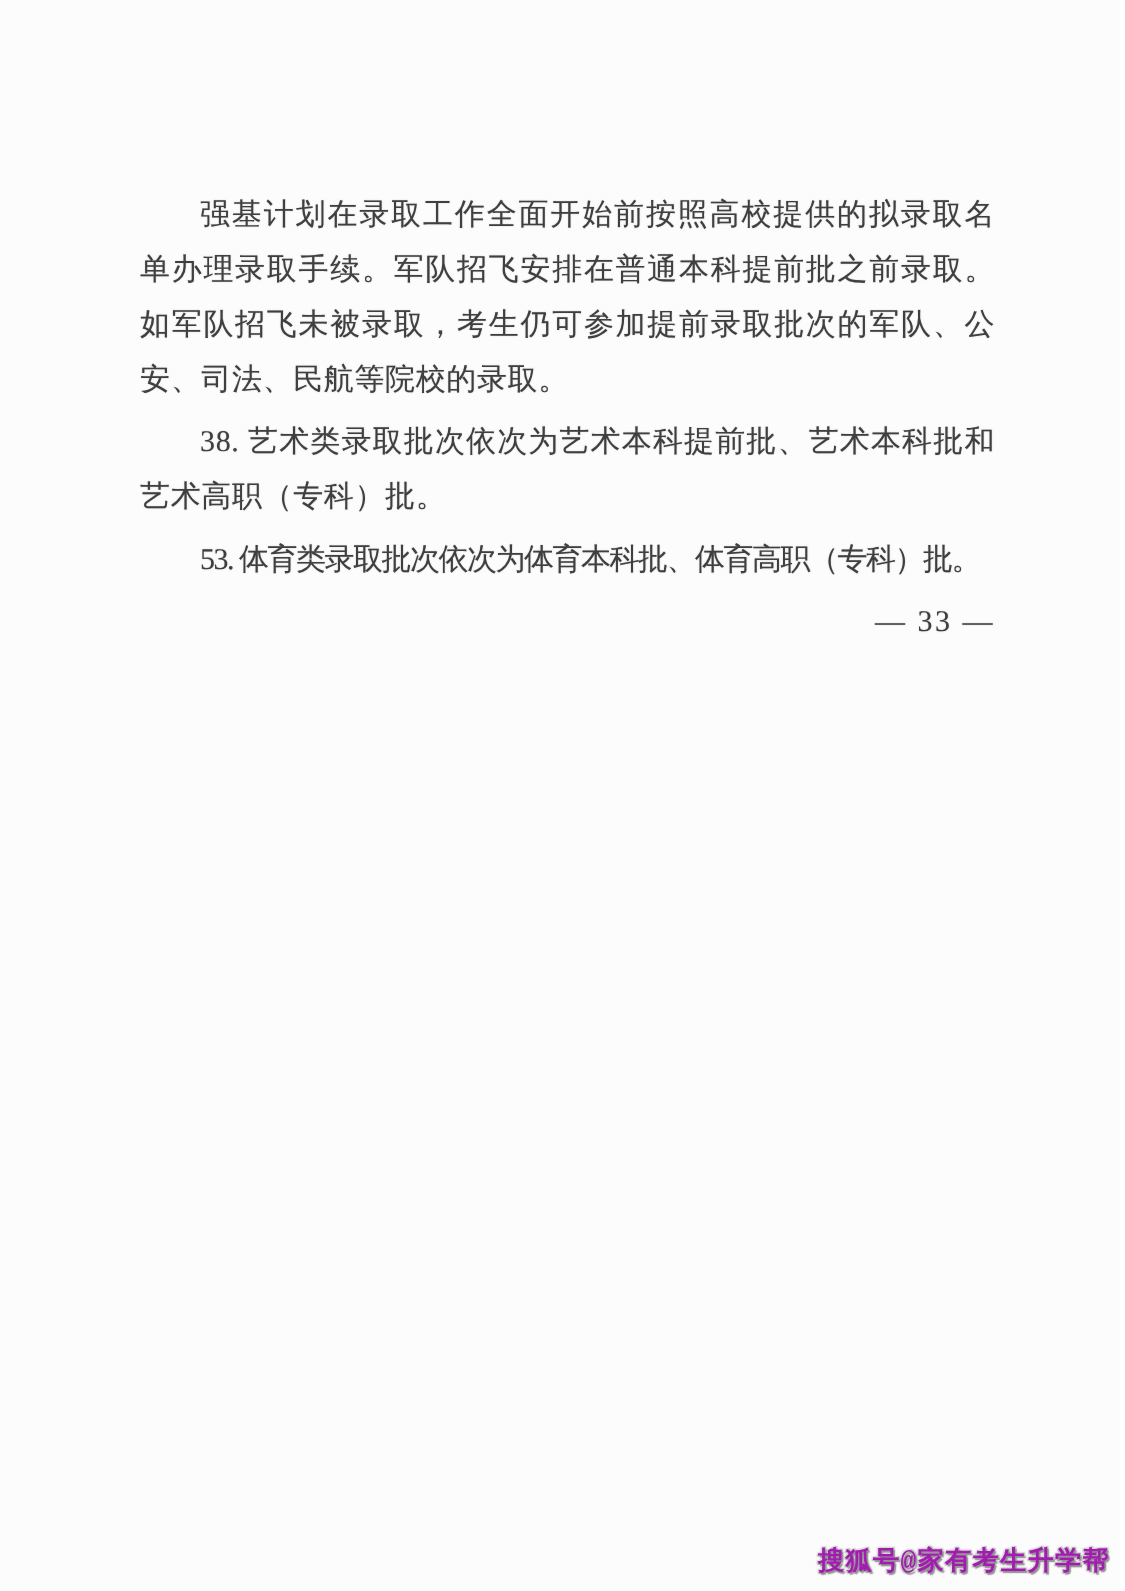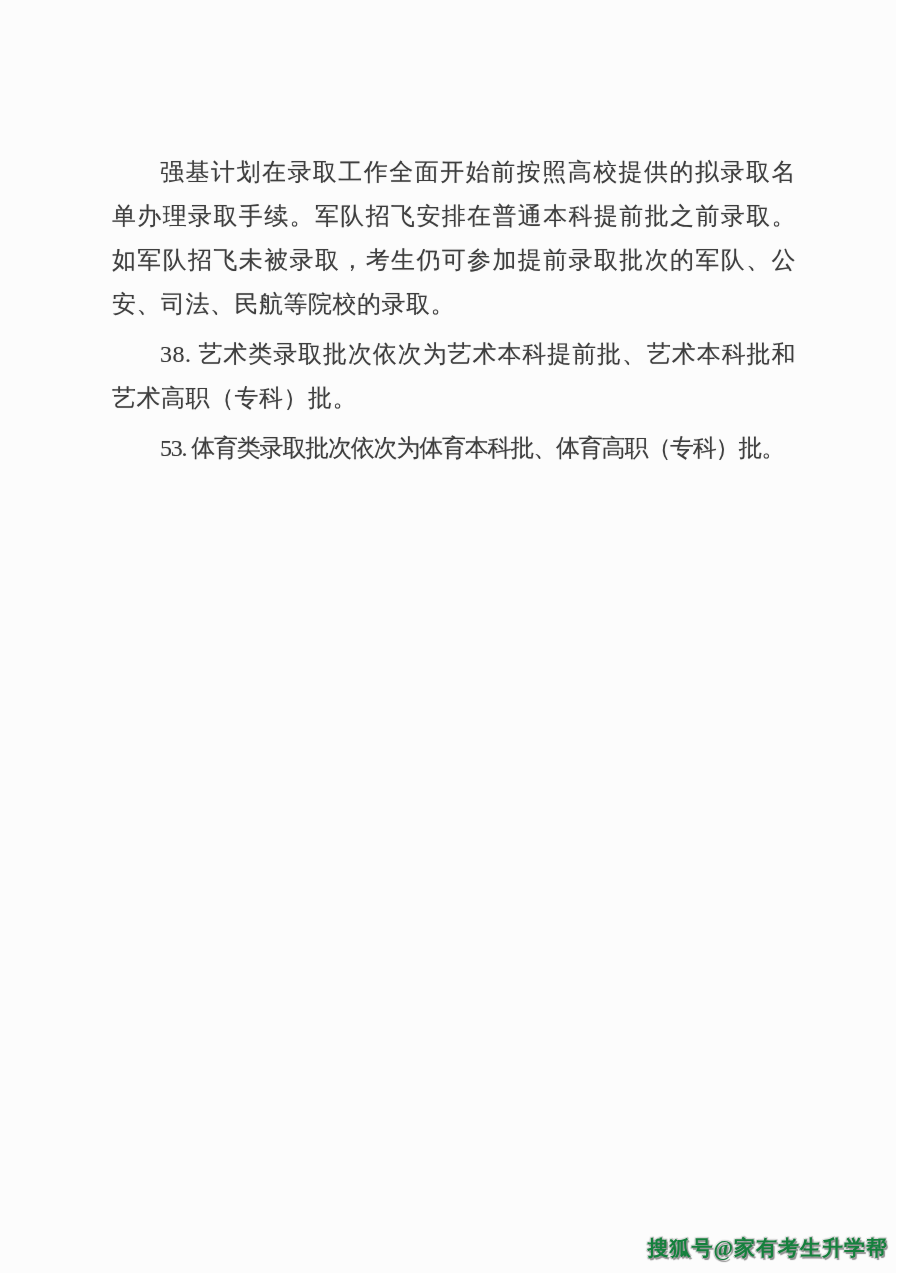--- a/index.html
+++ b/index.html
@@ -39,34 +39,35 @@
     letter-spacing: 2px;
     text-shadow: 0 0 1px rgba(80, 80, 80, 0.45);
   }
   .watermark {
     position: absolute;
     right: 8px;
     top: 1234px;
     font-size: 21px;
     font-weight: bold;
     letter-spacing: 1px;
-    color: #15803d;
-    font-family: Liberation Serif, serif;
+    color: #a21caf;
+    font-family: Liberation Mono, monospace;
     text-shadow:
       1.5px 1.5px 1px #8f8f8f,
       -1px -1px 1px #dedede,
       1px -1px 1px #b5b5b5,
       -1px 1px 1px #b5b5b5;
     margin-left: 25px;
   }
 </style>
 </head>
 <body>
 
 <div class="page">
   <div class="content">
     <p>强基计划在录取工作全面开始前按照高校提供的拟录取名单办理录取手续。军队招飞安排在普通本科提前批之前录取。如军队招飞未被录取，考生仍可参加提前录取批次的军队、公安、司法、民航等院校的录取。</p>
     <p>38. 艺术类录取批次依次为艺术本科提前批、艺术本科批和艺术高职（专科）批。</p>
     <p class="tight">53. 体育类录取批次依次为体育本科批、体育高职（专科）批。</p>
+    <div class="page-number">— 33 —</div>
   </div>
 
   <div class="watermark">搜狐号@家有考生升学帮</div>
 </div>
 
 </body></html>

